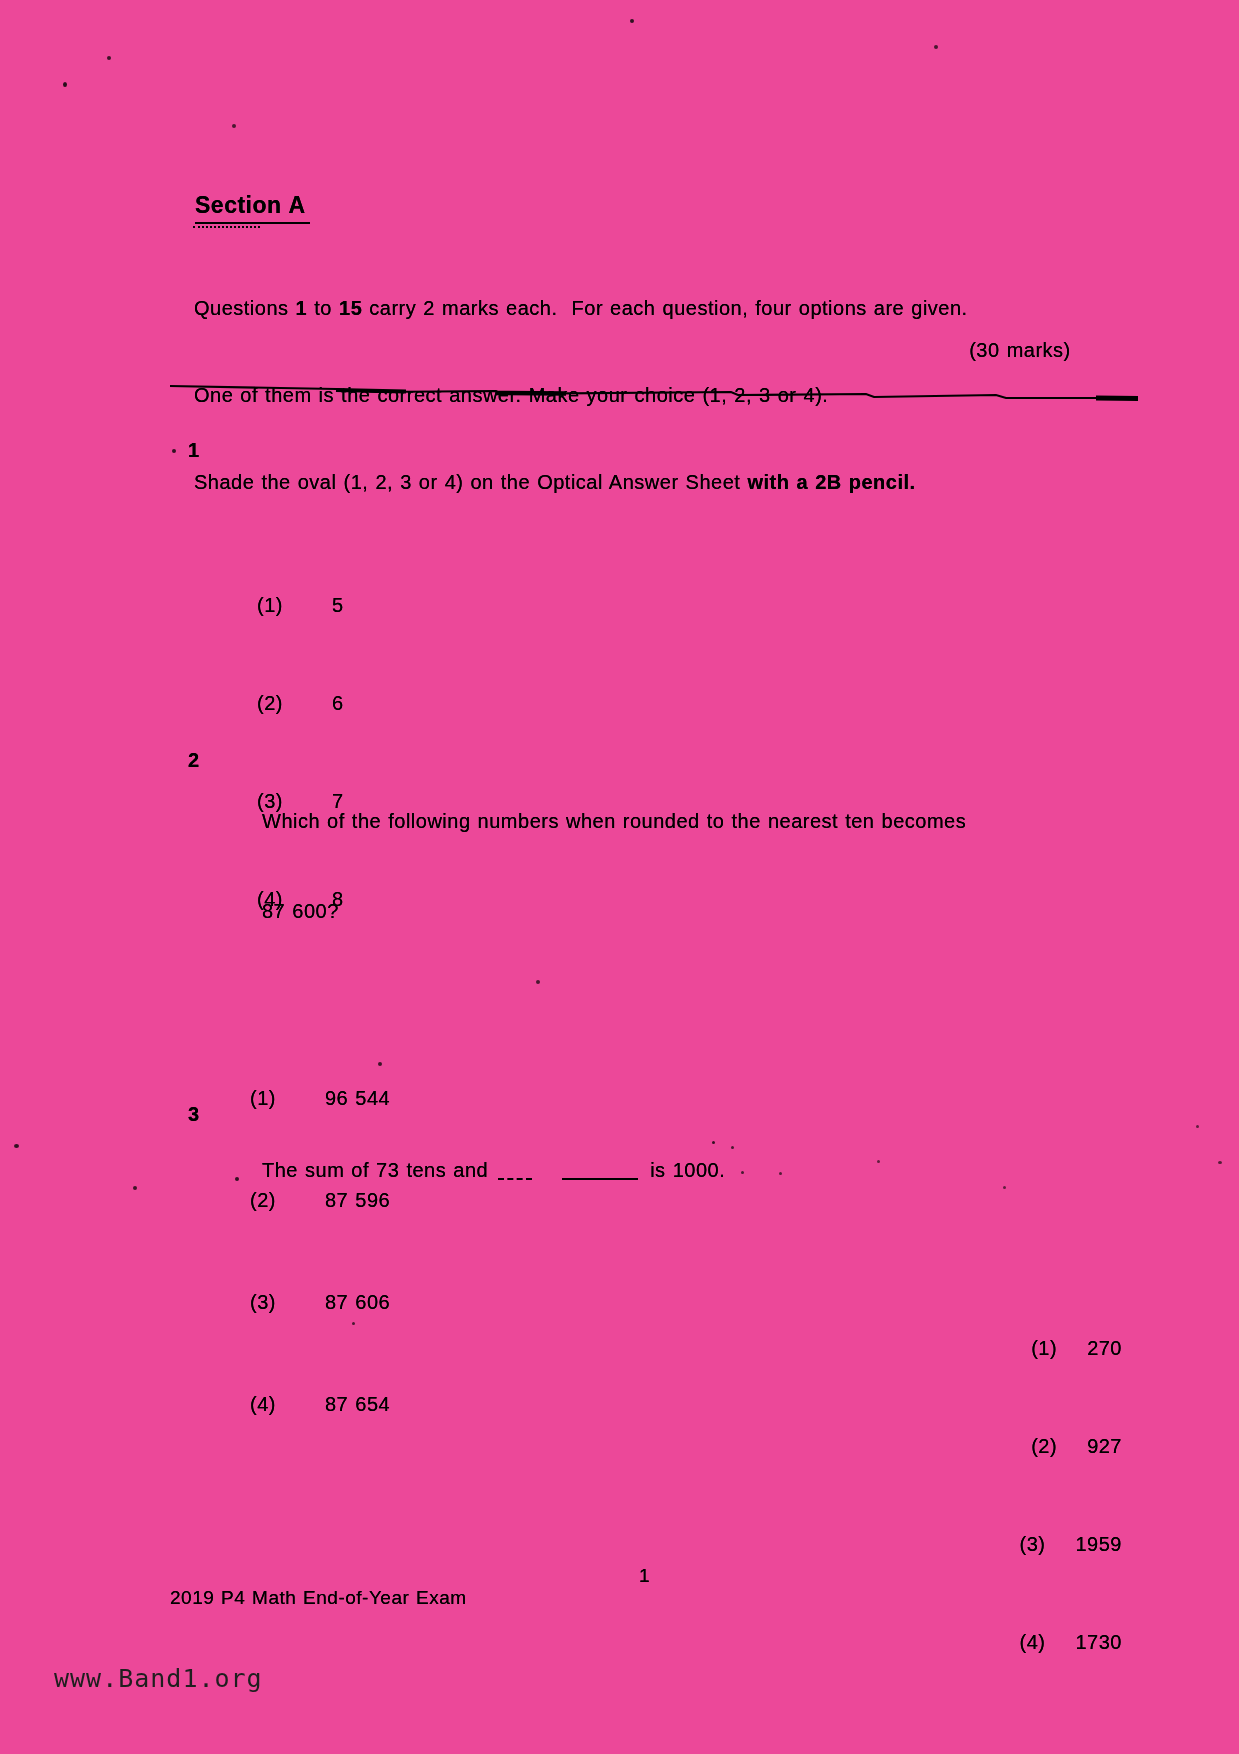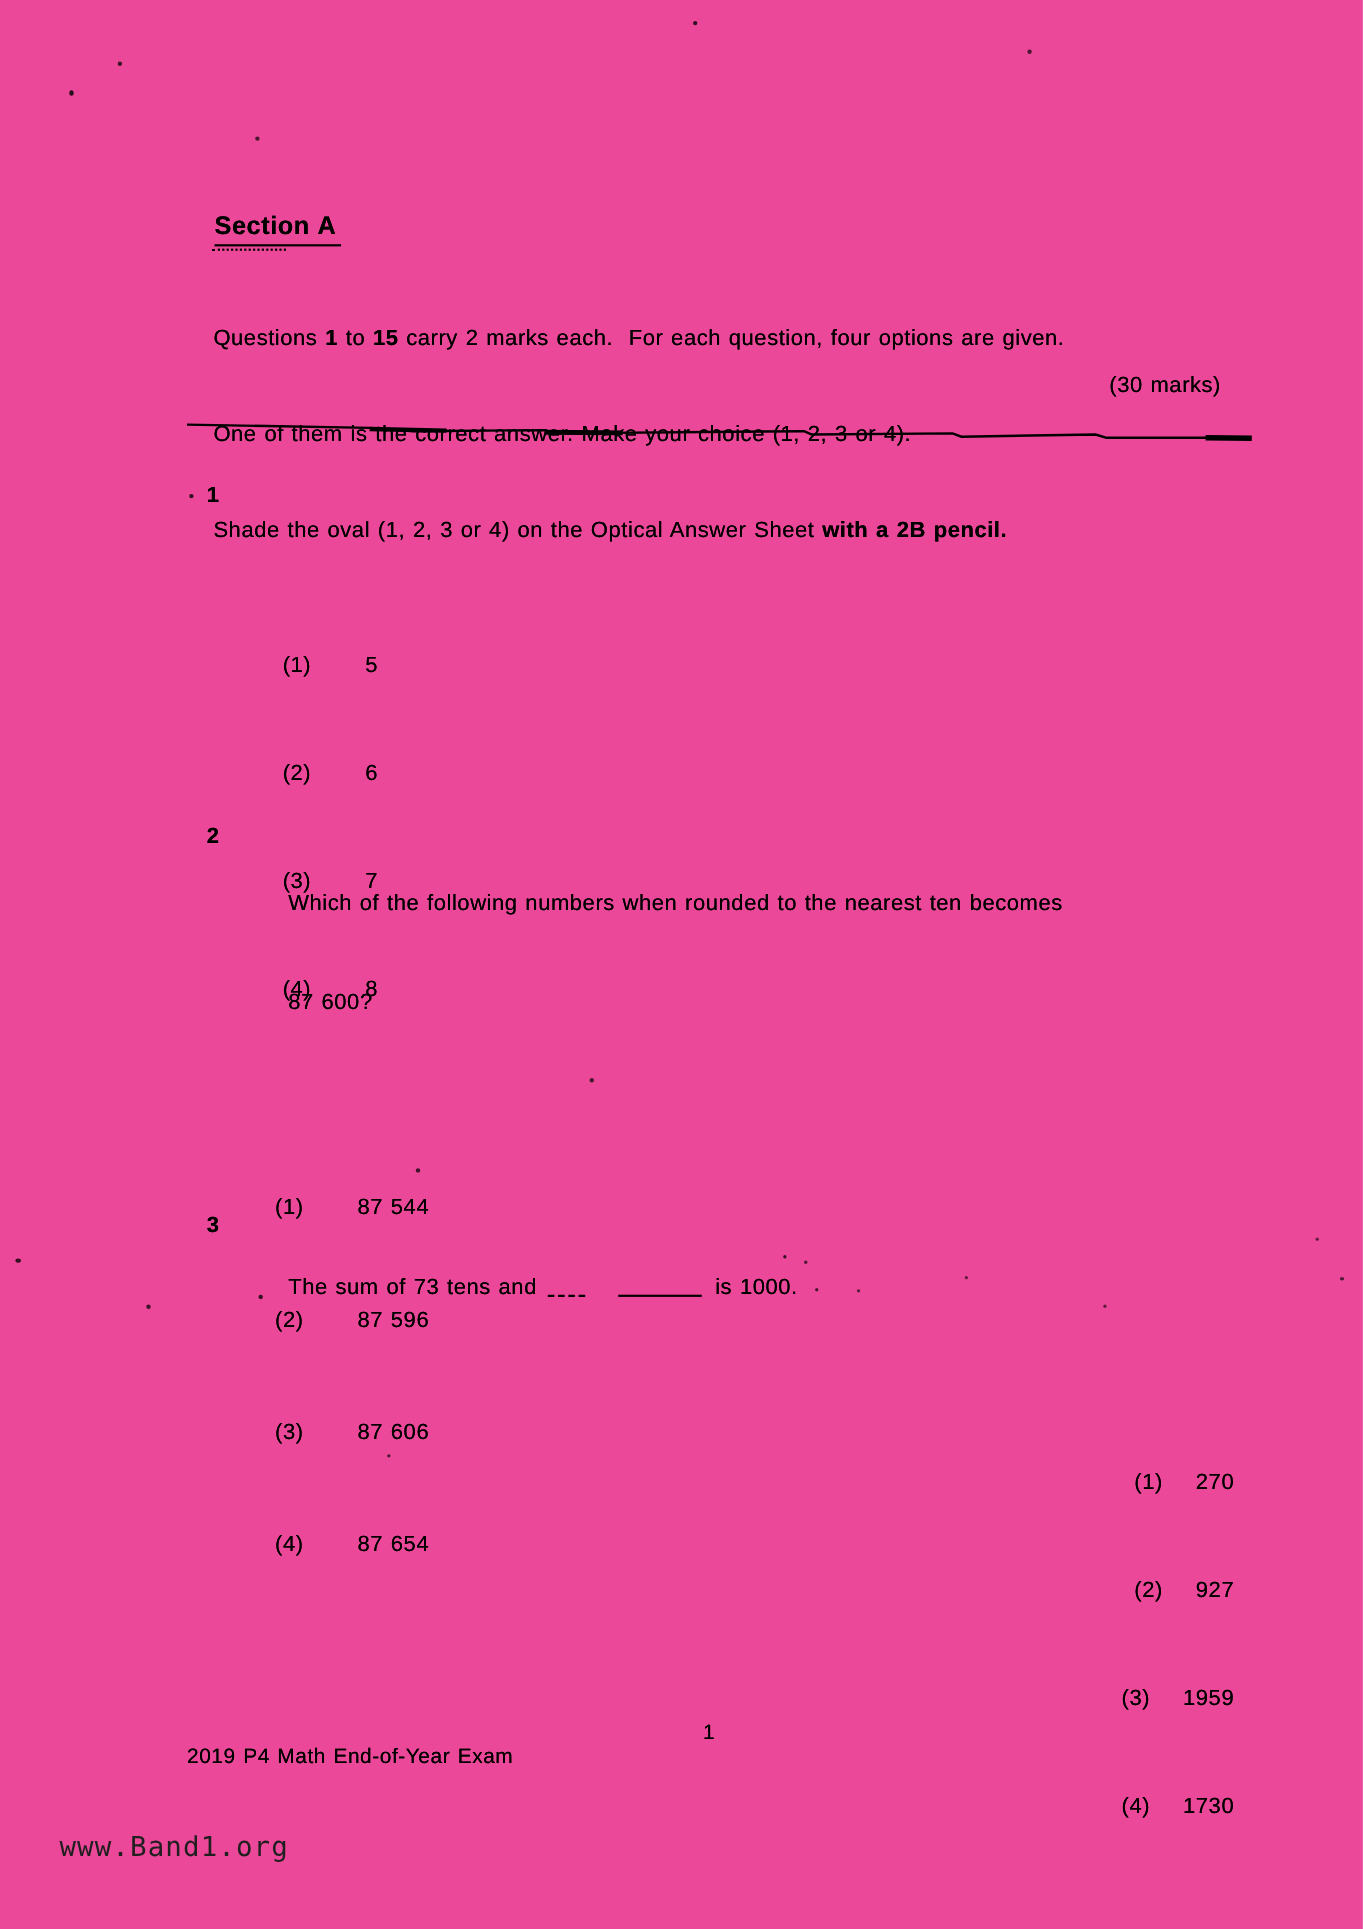--- a/index.html
+++ b/index.html
@@ -31,21 +31,21 @@
     content:"";position:absolute;left:-2px;bottom:-6px;width:58%;
     border-bottom:2.5px dotted #222;
   }
   .intro{
     position:absolute;left:194px;top:236px;width:960px;
     font-size:20px;line-height:29px;
   }
   .b{font-weight:700;}
   .marks{
     position:absolute;left:930px;top:339px;width:180px;
-    font-size:20px;text-align:right;
+    font-size:20px;text-align:center;
   }
   .divider{position:absolute;left:166px;top:380px;}
   .q{position:absolute;left:0;width:1239px;font-size:20px;line-height:28px;}
   .qnum{position:absolute;left:188px;top:0;font-weight:700;}
   .qbody{position:absolute;left:262px;top:0;width:860px;}
   .q2 .qbody{line-height:30px;}
   .opts{margin-left:-5px;}
   .q1 .opts{margin-top:43px;}
   .q2 .opts{margin-top:37px;margin-left:-12px;}
   .q3 .opts{margin-top:38px;margin-left:-16px;text-align:right;}
@@ -105,21 +105,21 @@
         </div>
       </div>
     </div>
 
     <div class="q q2" style="top:746px;">
       <div class="qnum">2</div>
       <div class="qbody">
         <div>Which of the following numbers when rounded to the nearest ten becomes</div>
         <div>87 600?</div>
         <div class="opts">
-          <div class="opt-row"><span class="opt-label">(1)</span><span class="opt-value">87 544</span></div>
+          <div class="opt-row"><span class="opt-label">(1)</span><span class="opt-value">96 544</span></div>
           <div class="opt-row"><span class="opt-label">(2)</span><span class="opt-value">87 596</span></div>
           <div class="opt-row"><span class="opt-label">(3)</span><span class="opt-value">87 606</span></div>
           <div class="opt-row"><span class="opt-label">(4)</span><span class="opt-value">87 654</span></div>
         </div>
       </div>
     </div>
 
     <div class="q q3" style="top:1100px;">
       <div class="qnum">3</div>
       <div class="qbody">

